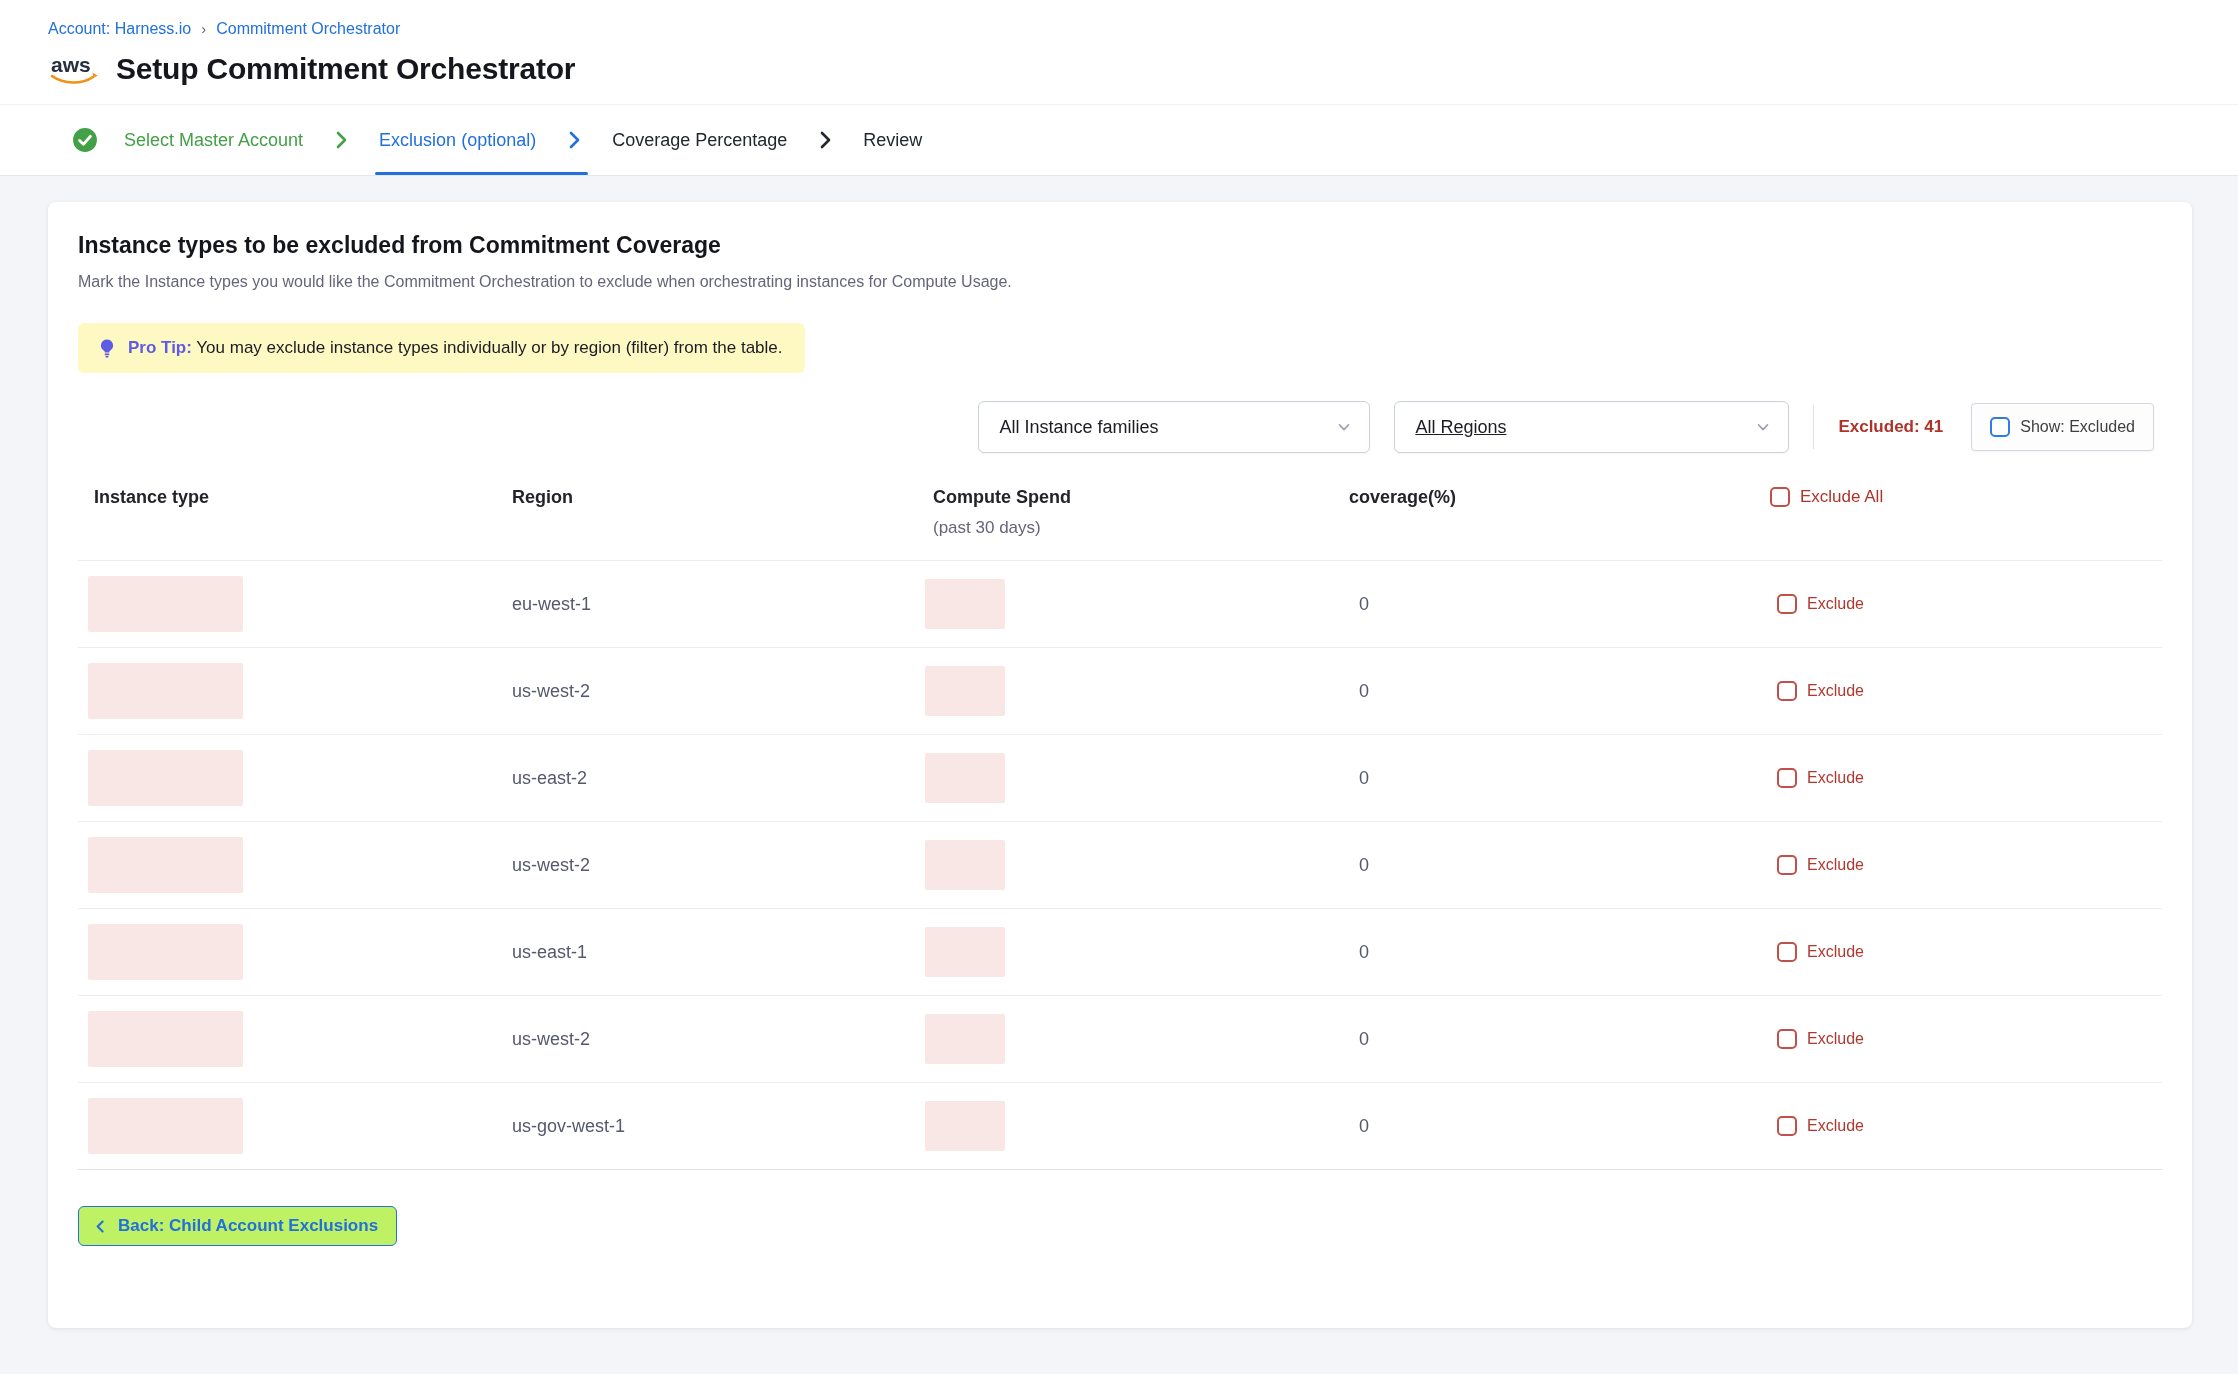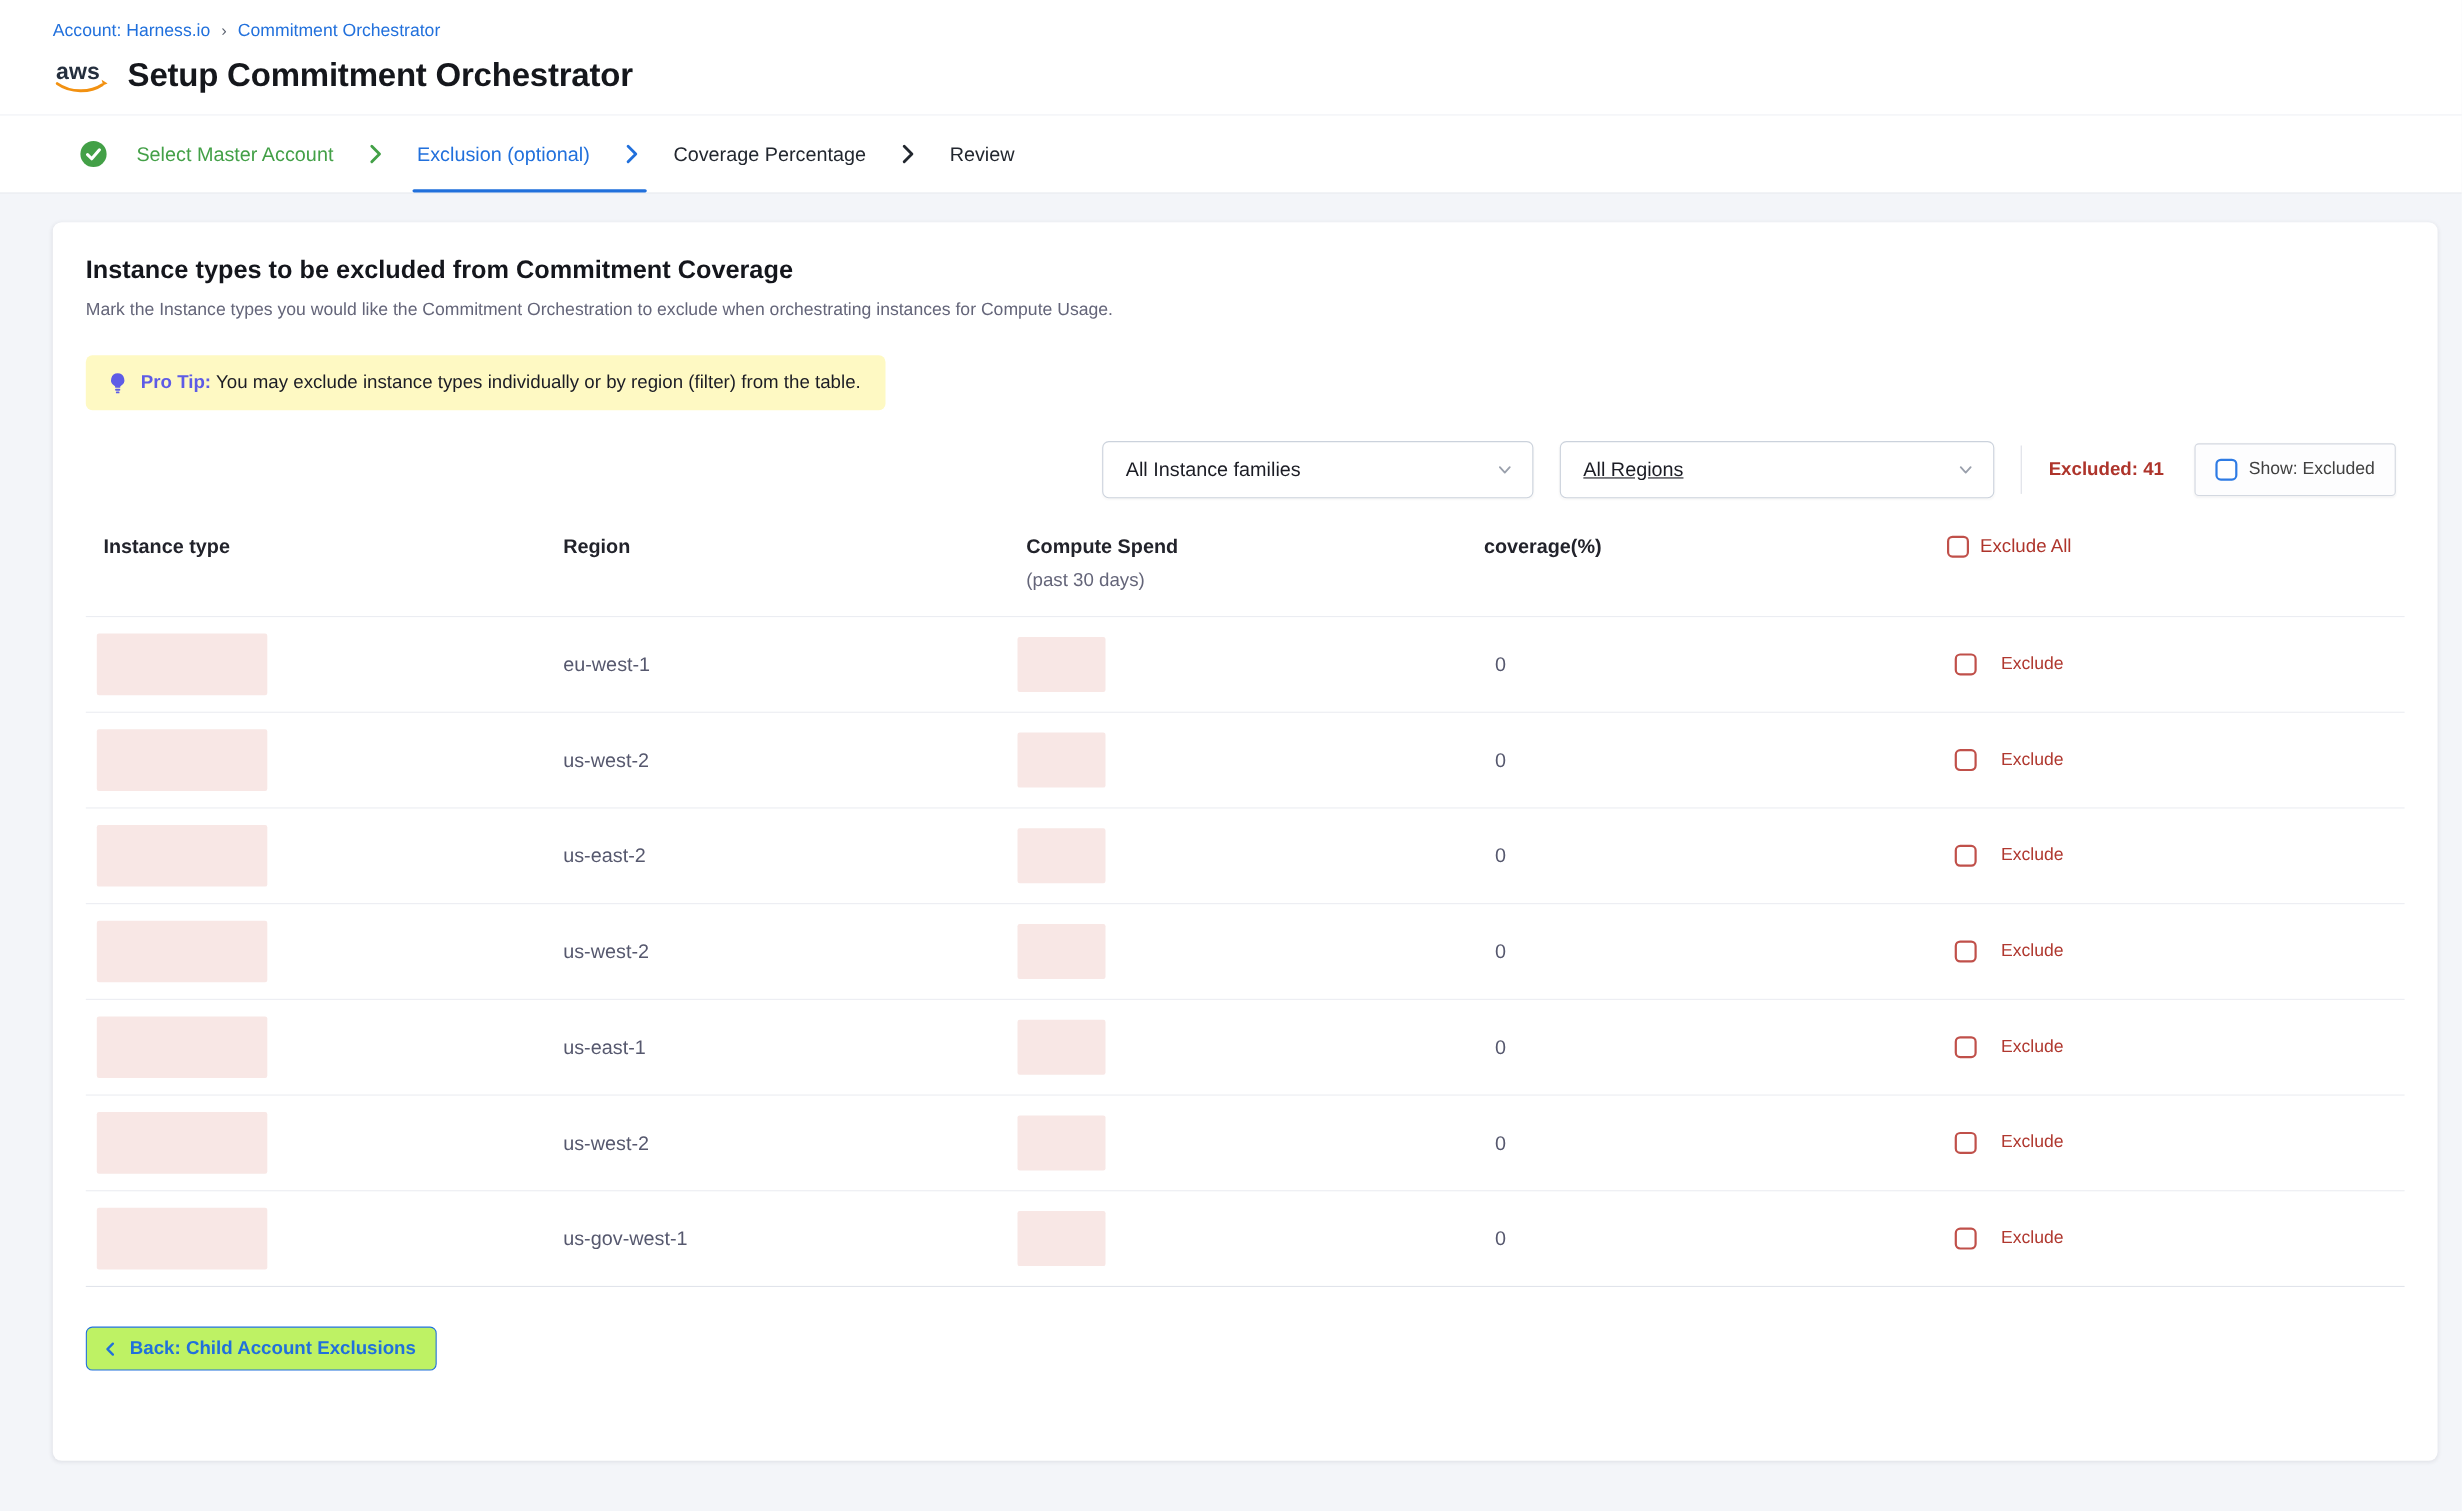--- a/index.html
+++ b/index.html
@@ -32,21 +32,21 @@
   .step-active .step-label, .chev-blue { color:#2170DC; }
   .step-upcoming .step-label, .chev-dark { color:#22272F; }
   .step-active::after {
     content:""; position:absolute; left:-4px; right:-2px; bottom:0; height:3px;
     background:#2170DC; border-radius:2px;
   }
   .chev { width:24px; height:24px; flex:0 0 auto; }
   .check-badge { width:26px; height:26px; flex:0 0 auto; }
 
   
-  .main { padding:26px 22px 37px 48px; }
+  .main { padding:26px 46px 37px 48px; }
   .card {
     background:#FFFFFF; border-radius:8px; box-shadow:0 1px 4px rgba(40,41,61,0.10);
     padding:30px 30px 34px 30px; min-height:1126px;
   }
   .card-title { font-size:23px; font-weight:700; color:#14161C; }
   .card-subtitle { font-size:16px; color:#646579; margin-top:14px; }
 
   
   .pro-tip {
     margin-top:32px; background:#fef9c3; border-radius:6px;
@@ -88,21 +88,21 @@
   .exclude-all { display:flex; align-items:center; gap:10px; cursor:pointer; }
   .exclude-all-label { font-size:17px; color:#AE342B; font-weight:500; }
 
   .t-row { height:87px; border-bottom:1px solid #EBEDF2; }
   .t-row:last-child { border-bottom:1px solid #E1E4EB; }
   .redacted { background:#F8E7E5; border-radius:2px; }
   .redact-instance { width:155px; height:56px; margin-left:-6px; }
   .redact-spend { width:80px; height:50px; margin-left:-8px; }
   .cell-text { font-size:18px; color:#56586E; }
   .cell-coverage { padding-left:10px; }
-  .exclude-cell { display:flex; align-items:center; gap:22px; padding-left:7px; cursor:pointer; }
+  .exclude-cell { display:flex; align-items:center; gap:10px; padding-left:7px; cursor:pointer; }
   .exclude-label { font-size:16px; color:#B0382F; }
 
   
   .back-btn {
     margin-top:36px; display:inline-flex; align-items:center; gap:9px;
     border:1.6px solid #2170DC; border-radius:6px; background:#bef264;
     padding:9px 18px 9px 13px; color:#2170DC; font-size:17px; font-weight:700;
     cursor:pointer; font-family:inherit;
   }
   .back-chev { width:17px; height:17px; }

